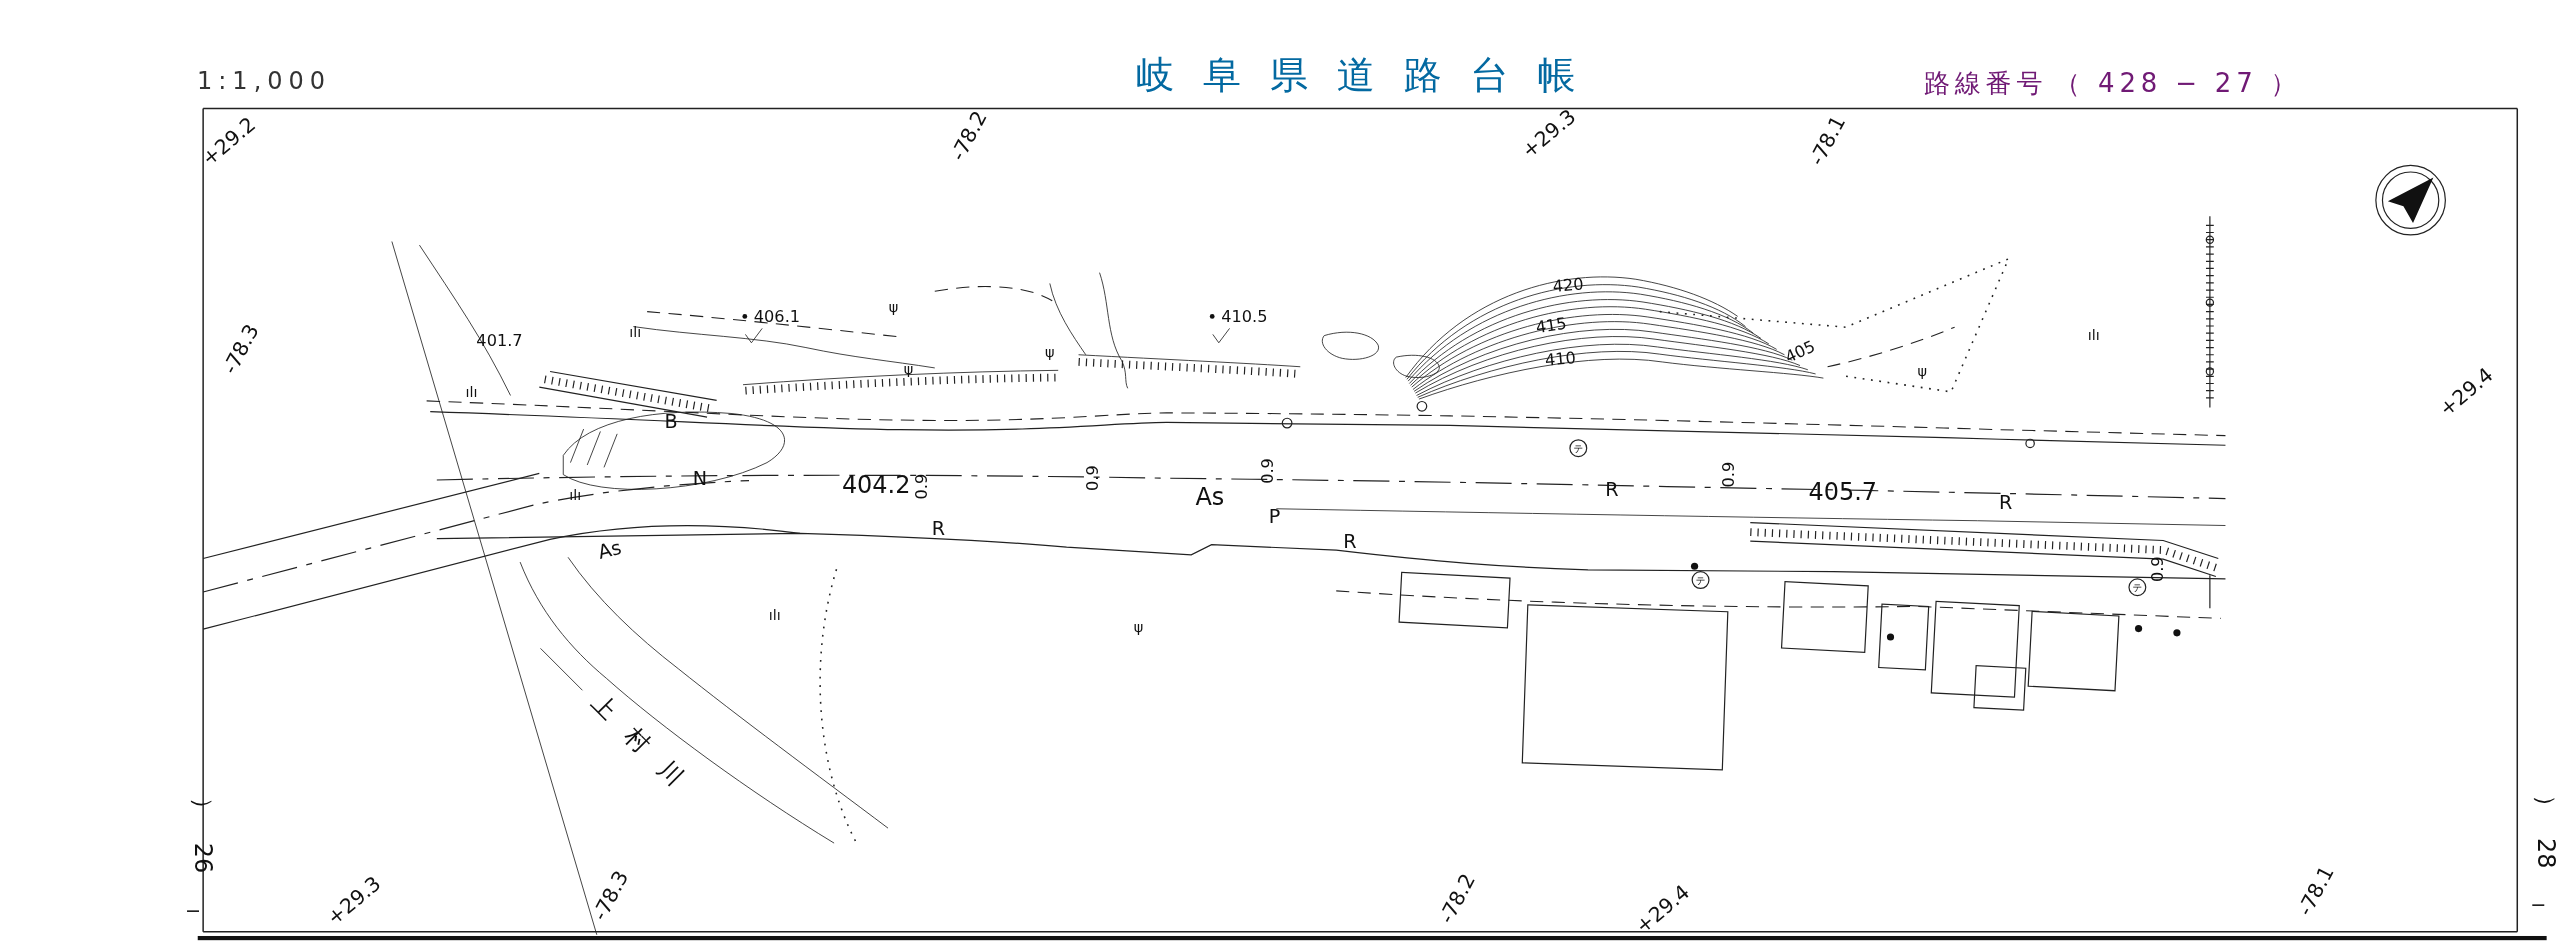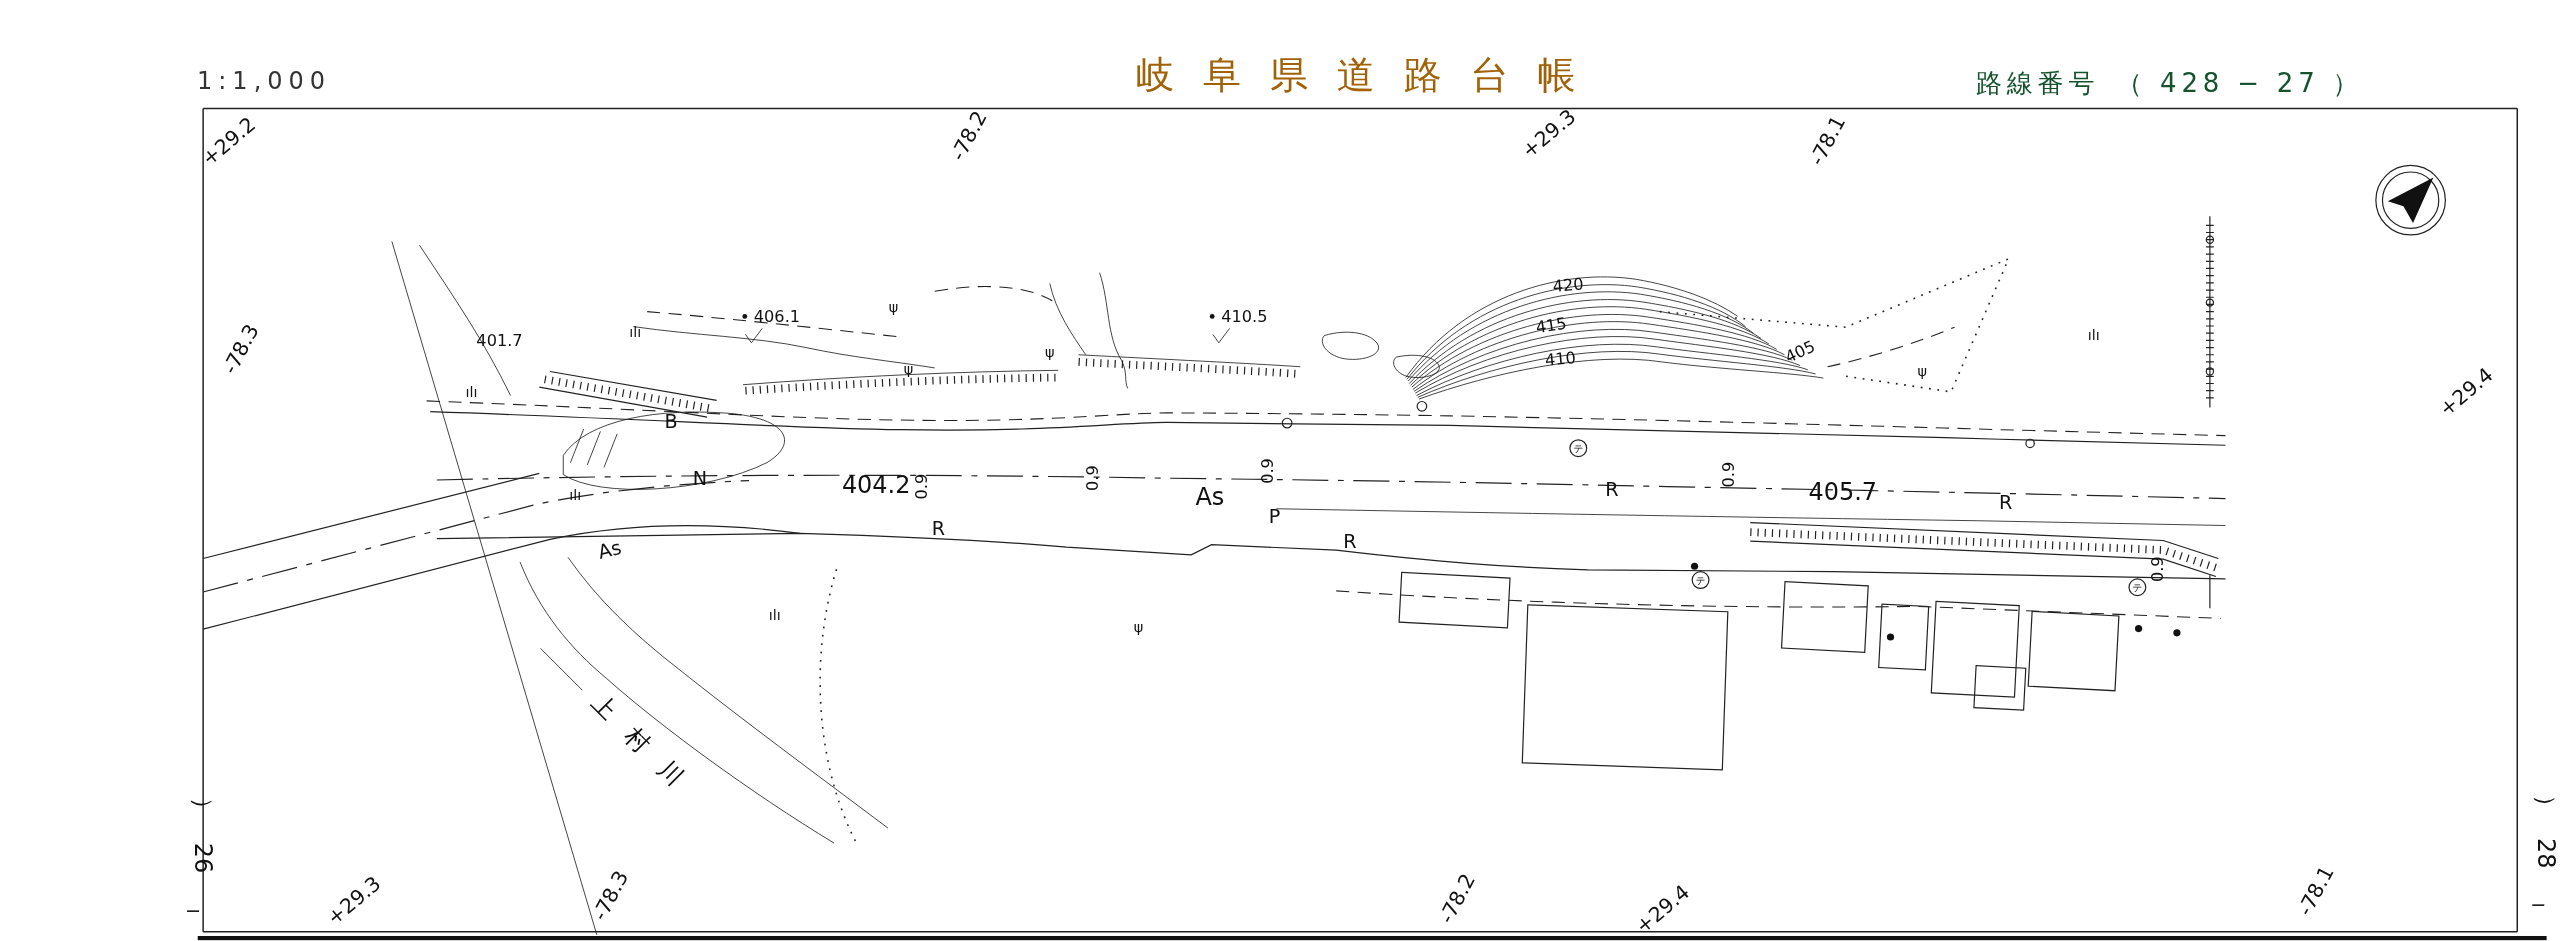--- a/index.html
+++ b/index.html
@@ -1,21 +1,21 @@
 <!DOCTYPE html>
 <html style="font-size:9.6px"><head>
 <meta charset="utf-8">
 <style>
   html,body{margin:0;padding:0;background:#fff;}
   body{width:2576px;height:942px;overflow:hidden;position:relative;
        font-family:"DejaVu Sans","Liberation Sans",sans-serif;color:#111;}
   .hdr{position:absolute;white-space:nowrap;}
   .scale-txt{left:197px;top:67px;font-size:24px;letter-spacing:6px;color:#333;}
-  .title-txt{left:1360px;top:50px;transform:translateX(-50%);font-size:38px;letter-spacing:8.4px;color:#a16207;}
-  .route-box{left:1976px;top:66px;font-size:26px;letter-spacing:4.8px;color:#14532d;display:flex;gap:17px;}
+  .title-txt{left:1360px;top:50px;transform:translateX(-50%);font-size:38px;letter-spacing:8.4px;color:#0369a1;}
+  .route-box{left:1924px;top:66px;font-size:26px;letter-spacing:4.8px;color:#701a75;display:flex;gap:7px;}
   svg{position:absolute;left:0;top:0;}
   svg path,svg line,svg polyline,svg circle,svg rect{fill:none;stroke:#222;stroke-width:2;}
   .frame{stroke-width:2.5;}
   .thin{stroke-width:1.4;}
   .dashdot{stroke-dasharray:60 16 10 16;}
   .dashed{stroke-dasharray:22 14;stroke-width:1.8;}
   .dotted{stroke-dasharray:3 11;stroke-width:2.6;}
   .ticks-sm{stroke-dasharray:2 10;stroke-width:13;}
   .fill{fill:#111;stroke:none;}
   svg text{fill:#111;stroke:none;font-family:"DejaVu Sans","Liberation Sans",sans-serif;}

